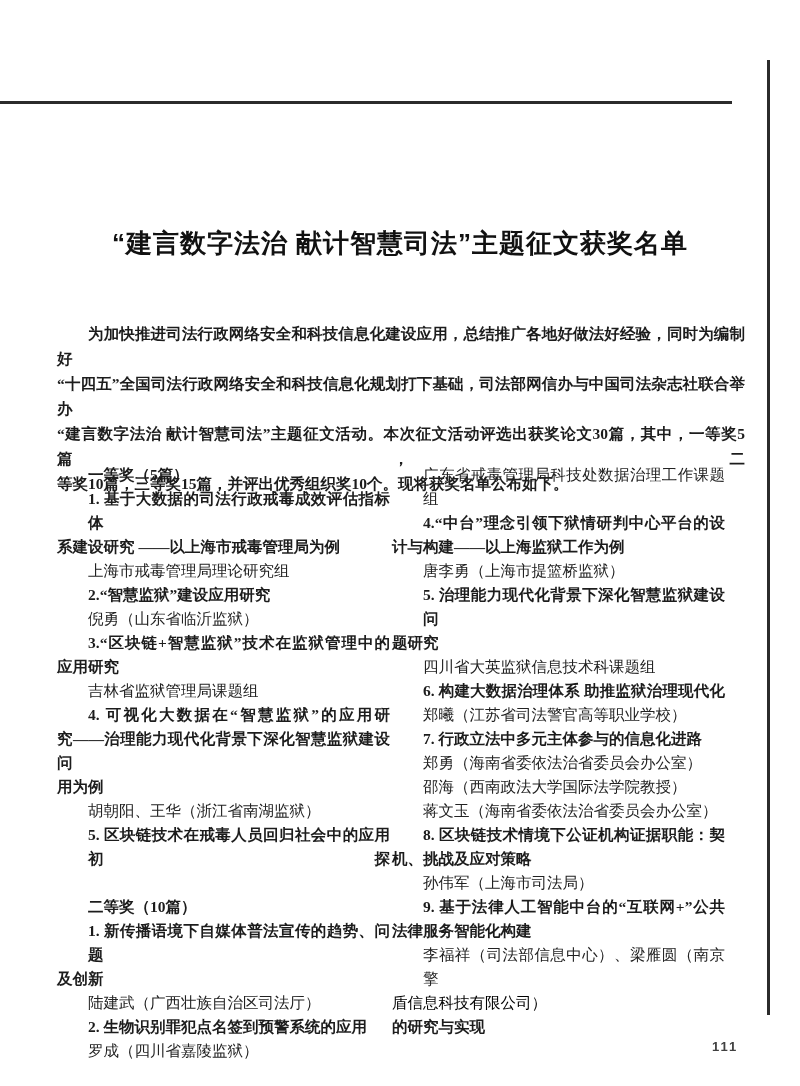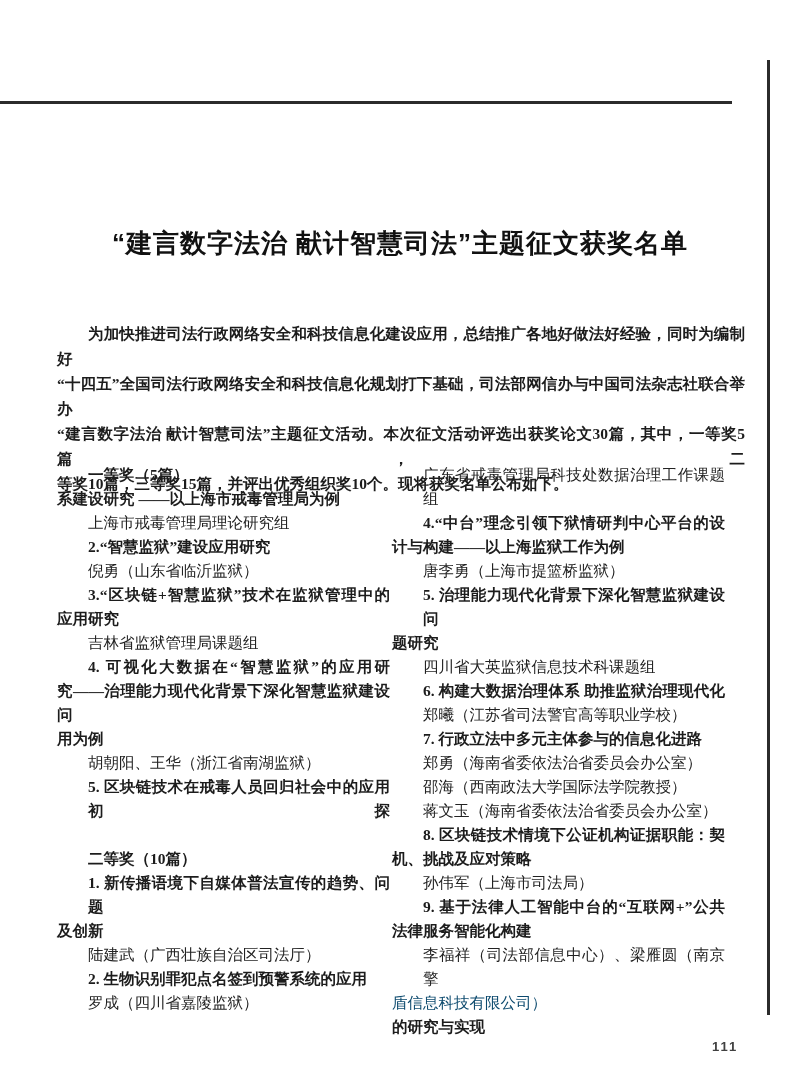--- a/index.html
+++ b/index.html
@@ -43,21 +43,21 @@
 
   .ln {
     font-size: 15.5px; line-height: 24px; min-height: 24px;
     color: #1c1c1c;
   }
   .t-pfirst { font-weight: bold; text-indent: 31px; }
   .t-pline, .t-plast { font-weight: bold; }
   .t-head, .t-item, .t-cont { font-weight: bold; }
   .t-head, .t-item { padding-left: 31px; }
   .t-name { padding-left: 31px; font-weight: normal; color: #222; }
-  .t-namecont { font-weight: normal; color: #0c4a6e; }
+  .t-namecont { font-weight: normal; color: #000000; }
   .t-gap { height: 24px; }
   .full { text-align: justify; text-align-last: justify; }
 
   .pageno {
     position: absolute; left: 712px; top: 1039px;
     font-family: "Liberation Sans", sans-serif;
     font-weight: bold; font-size: 13px; letter-spacing: 2px; color: #404040;
   }
 </style>
 </head>
@@ -71,20 +71,21 @@
 
   <div class="intro">
       <div class="ln t-pfirst full">为加快推进司法行政网络安全和科技信息化建设应用，总结推广各地好做法好经验，同时为编制好</div>
       <div class="ln t-pline full">“十四五”全国司法行政网络安全和科技信息化规划打下基础，司法部网信办与中国司法杂志社联合举办</div>
       <div class="ln t-pline full">“建言数字法治 献计智慧司法”主题征文活动。本次征文活动评选出获奖论文30篇，其中，一等奖5篇，二</div>
       <div class="ln t-plast">等奖10篇，三等奖15篇，并评出优秀组织奖10个。现将获奖名单公布如下。</div>
     </div>
 
   <div class="col col-left">
       <div class="ln t-head">一等奖（5篇）</div>
+      <div class="ln t-item full">1. 基于大数据的司法行政戒毒成效评估指标体</div>
       <div class="ln t-cont">系建设研究 ——以上海市戒毒管理局为例</div>
       <div class="ln t-name">上海市戒毒管理局理论研究组</div>
       <div class="ln t-item">2.“智慧监狱”建设应用研究</div>
       <div class="ln t-name">倪勇（山东省临沂监狱）</div>
       <div class="ln t-item full">3.“区块链+智慧监狱”技术在监狱管理中的</div>
       <div class="ln t-cont">应用研究</div>
       <div class="ln t-name">吉林省监狱管理局课题组</div>
       <div class="ln t-item full">4. 可视化大数据在“智慧监狱”的应用研</div>
       <div class="ln t-cont full">究——治理能力现代化背景下深化智慧监狱建设问</div>
       <div class="ln t-cont">用为例</div>

